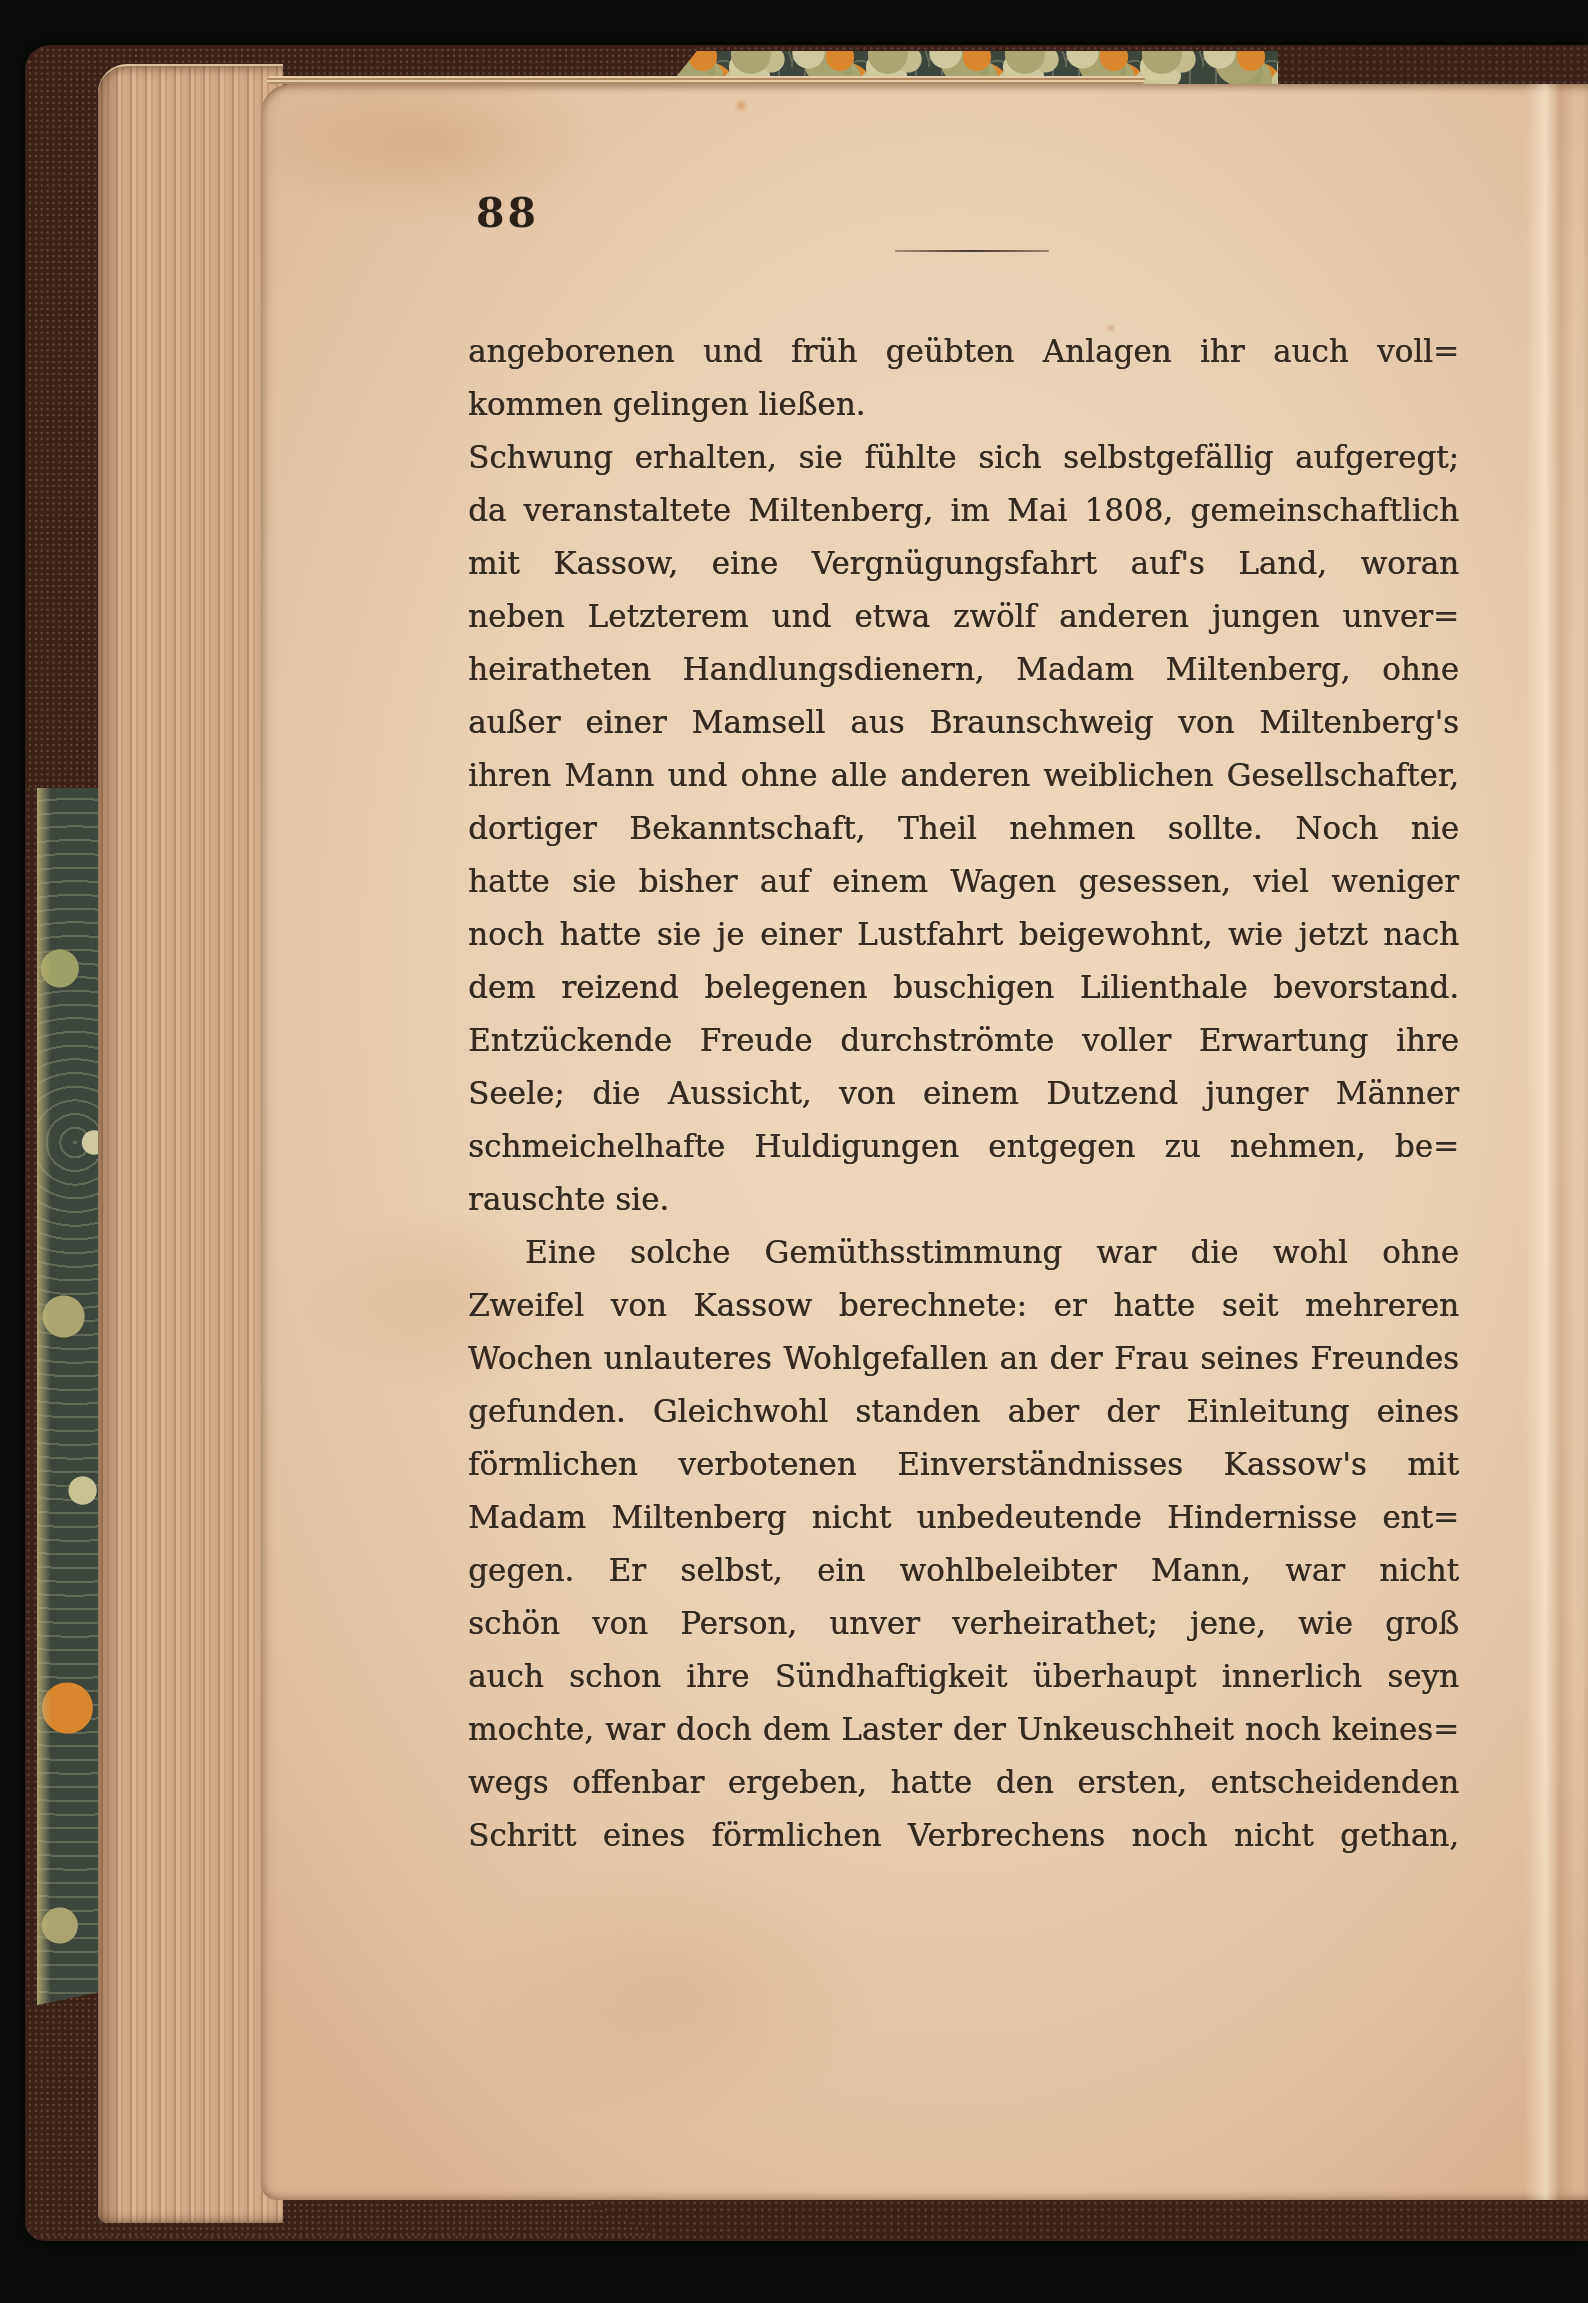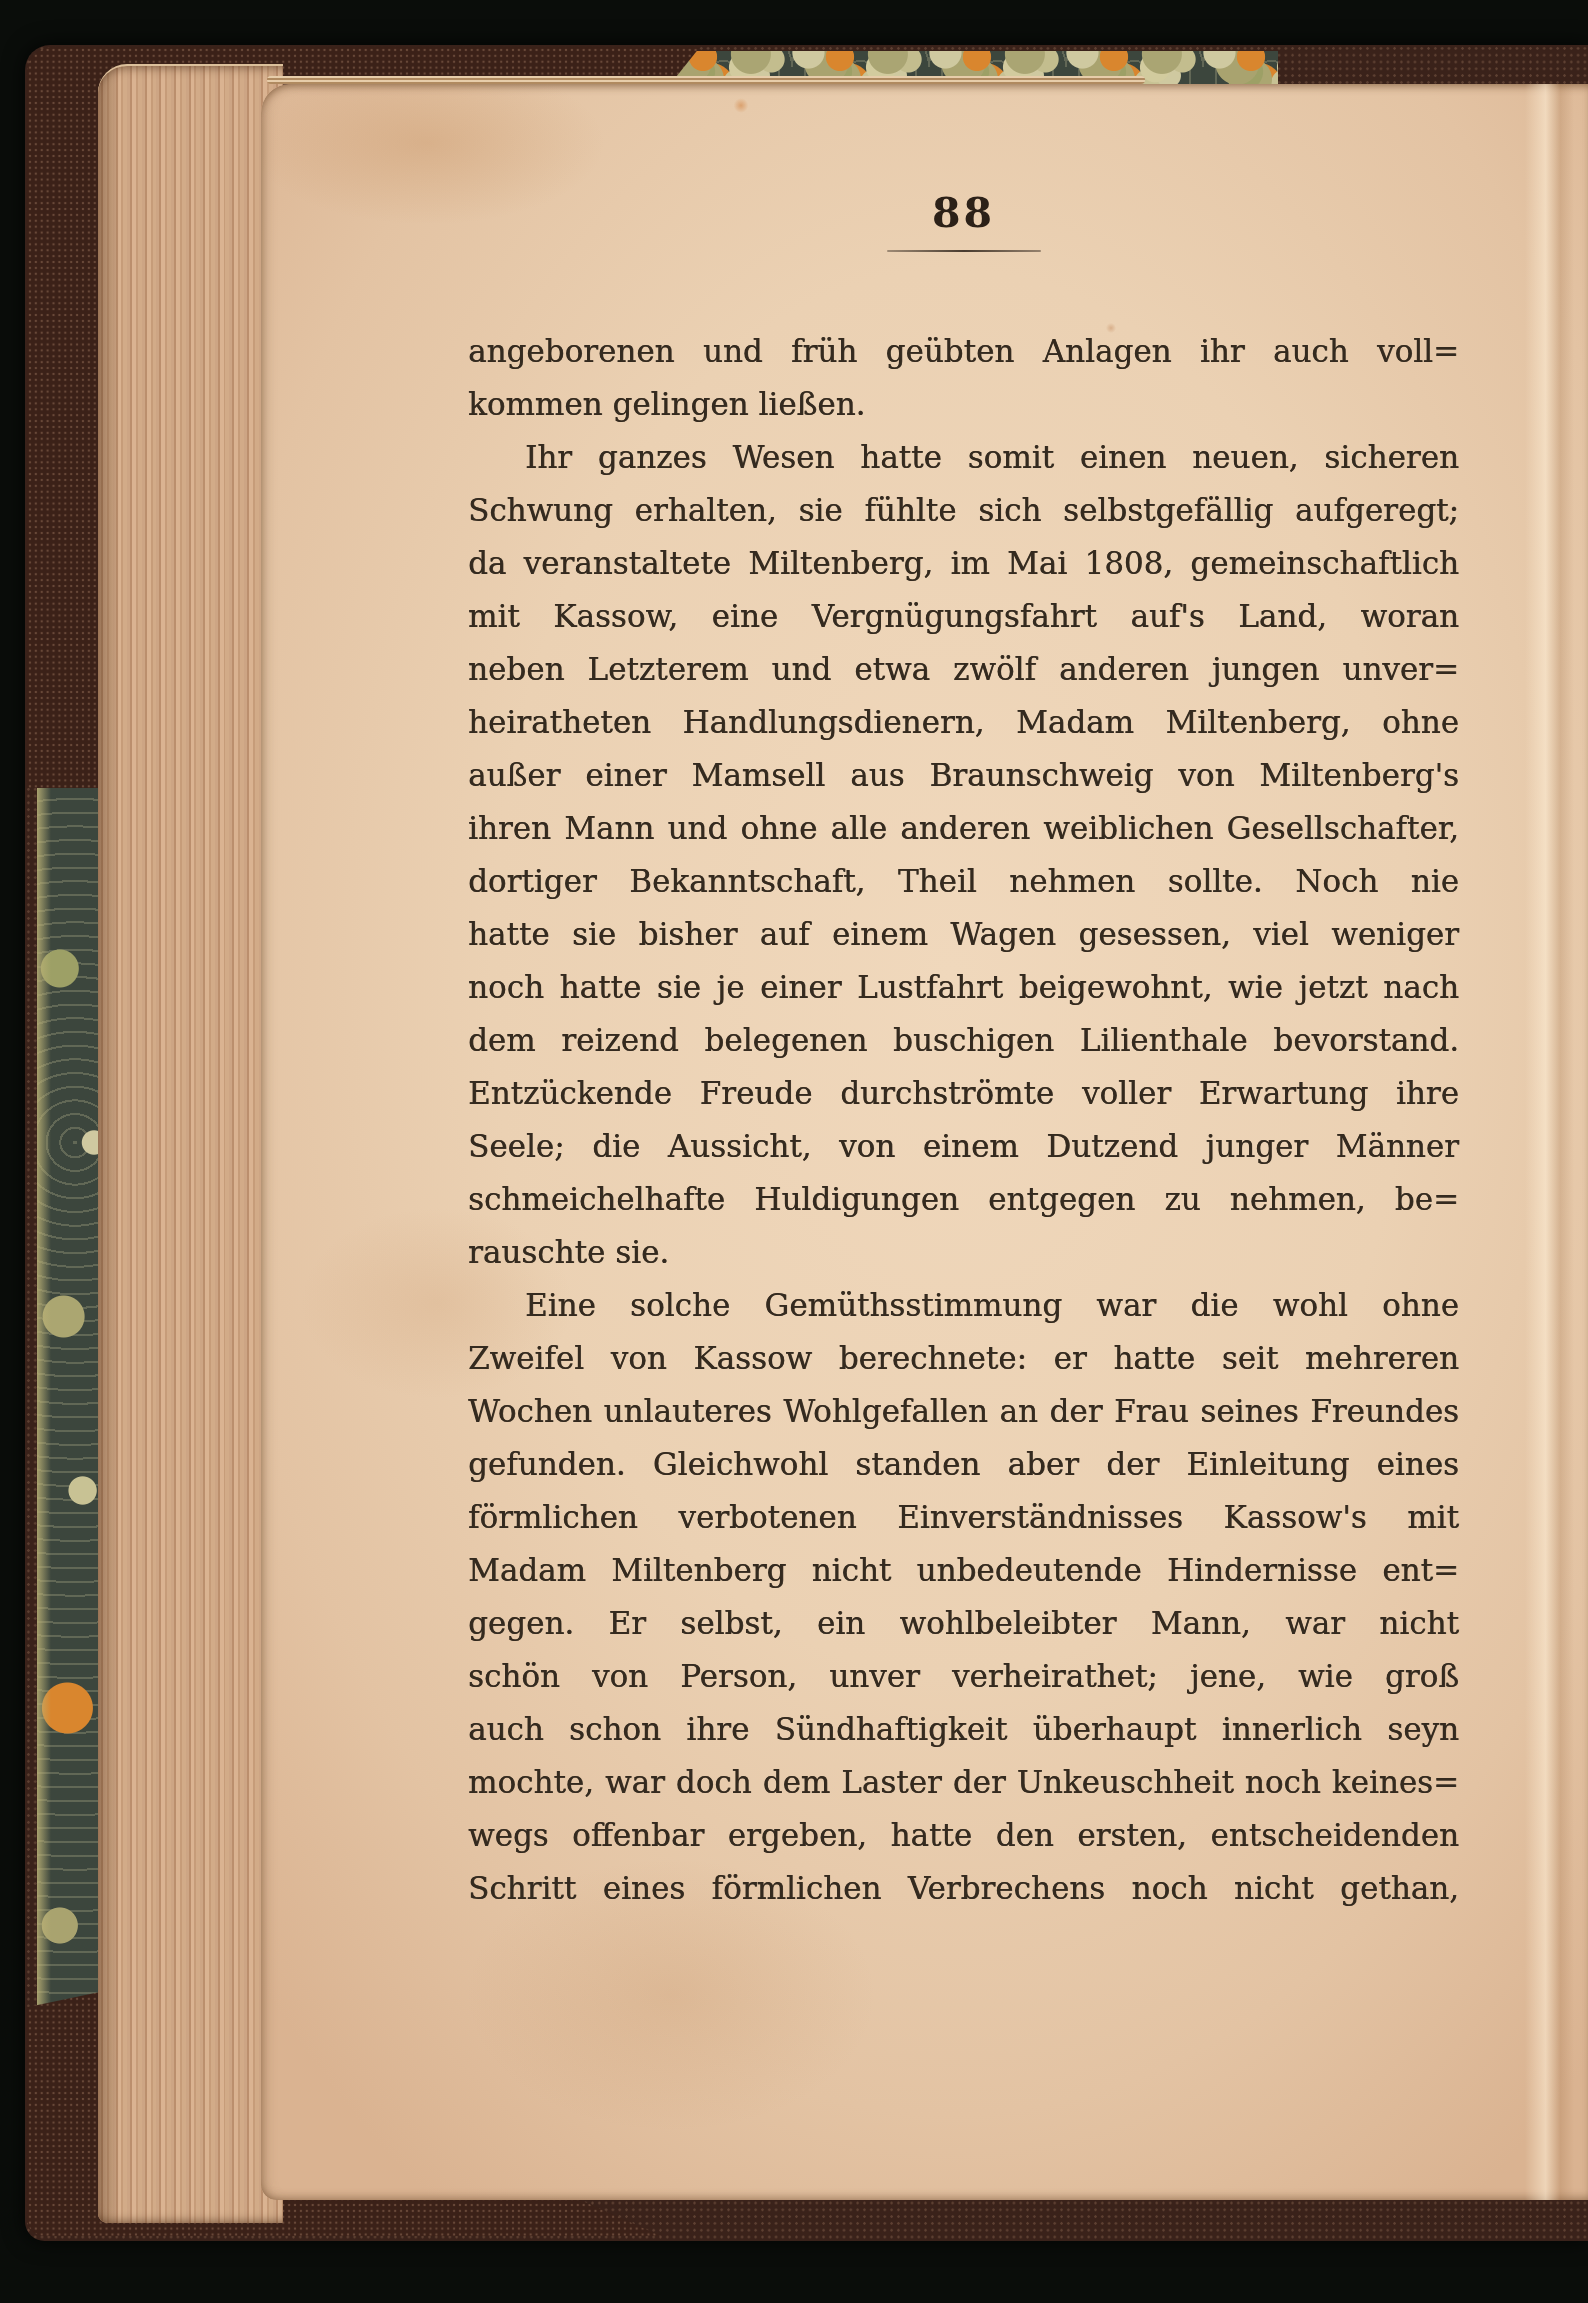--- a/index.html
+++ b/index.html
@@ -108,21 +108,21 @@
   }
   .gutter-crease{
     position:absolute;top:0;bottom:0;left:1264px;width:49px;
     background:linear-gradient(90deg,
       rgba(0,0,0,0) 0%, rgba(255,240,216,.55) 42%,
       rgba(150,100,58,.22) 72%, rgba(0,0,0,0) 100%);
   }
 
   
   .page-number-wrap{
-    position:absolute;left:207px;top:109px;width:991px;text-align:center;
+    position:absolute;left:215px;top:109px;width:991px;
   }
   .page-number{
     font-size:41px;font-weight:600;letter-spacing:2.9px;color:#2c2118;
     line-height:1;display:inline-block;
   }
   .page-number-rule{
     width:154px;height:2.9px;margin:15.6px auto 0 auto;
     background:linear-gradient(90deg,rgba(44,33,24,.4),rgba(44,33,24,.85),rgba(44,33,24,.45));
     border-radius:2px;
   }
@@ -156,21 +156,20 @@
     <div class="gutter-crease"></div>
 
     <div class="page-number-wrap">
       <div class="page-number">88</div>
       <div class="page-number-rule"></div>
     </div>
 
     <div class="text-block" id="text-block">
         <div class="text-line">angeborenen und früh geübten Anlagen ihr auch voll=</div>
         <div class="text-line para-end">kommen gelingen ließen.</div>
-        <div class="text-line indent">Ihr ganzes Wesen hatte somit einen neuen, sicheren</div>
         <div class="text-line">Schwung erhalten, sie fühlte sich selbstgefällig aufgeregt;</div>
         <div class="text-line">da veranstaltete Miltenberg, im Mai 1808, gemeinschaftlich</div>
         <div class="text-line">mit Kassow, eine Vergnügungsfahrt auf's Land, woran</div>
         <div class="text-line">neben Letzterem und etwa zwölf anderen jungen unver=</div>
         <div class="text-line">heiratheten Handlungsdienern, Madam Miltenberg, ohne</div>
         <div class="text-line">außer einer Mamsell aus Braunschweig von Miltenberg's</div>
         <div class="text-line">ihren Mann und ohne alle anderen weiblichen Gesellschafter,</div>
         <div class="text-line">dortiger Bekanntschaft, Theil nehmen sollte. Noch nie</div>
         <div class="text-line">hatte sie bisher auf einem Wagen gesessen, viel weniger</div>
         <div class="text-line">noch hatte sie je einer Lustfahrt beigewohnt, wie jetzt nach</div>

